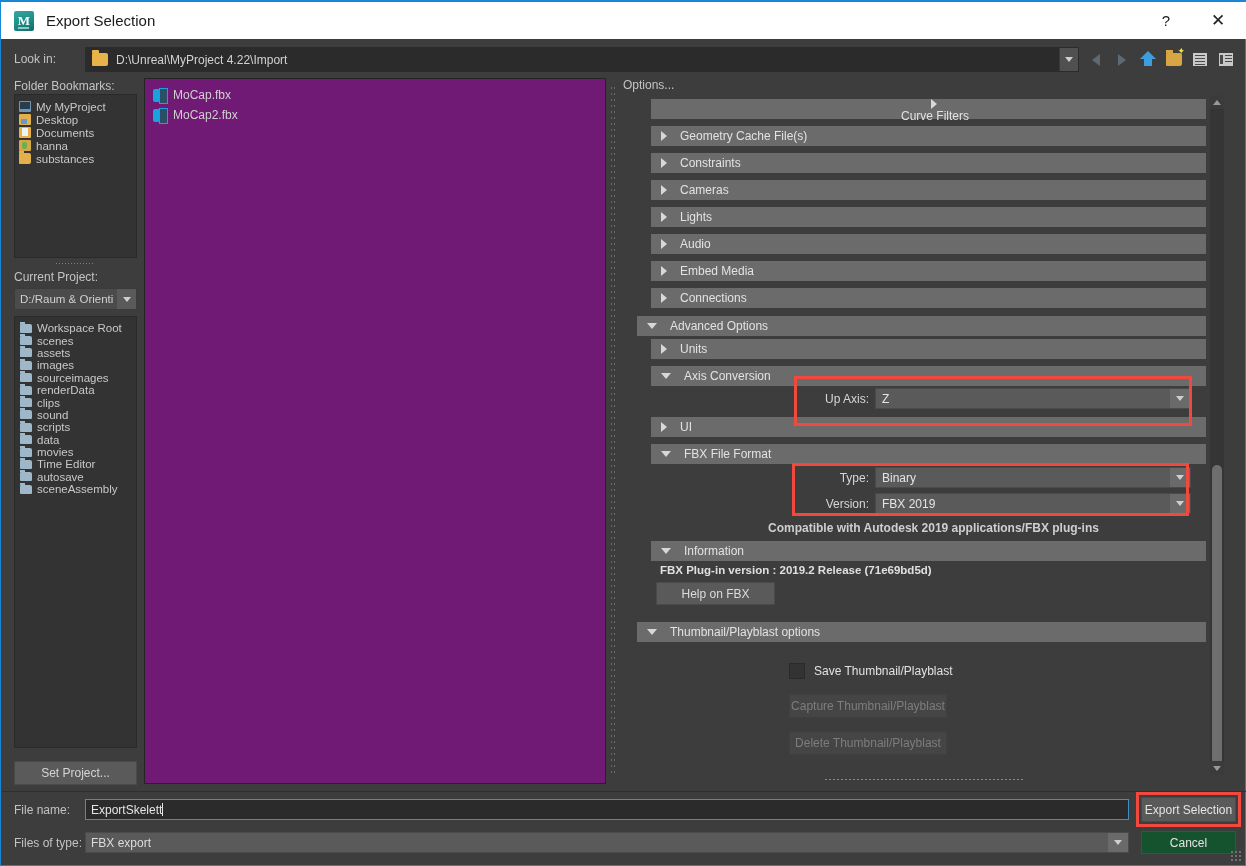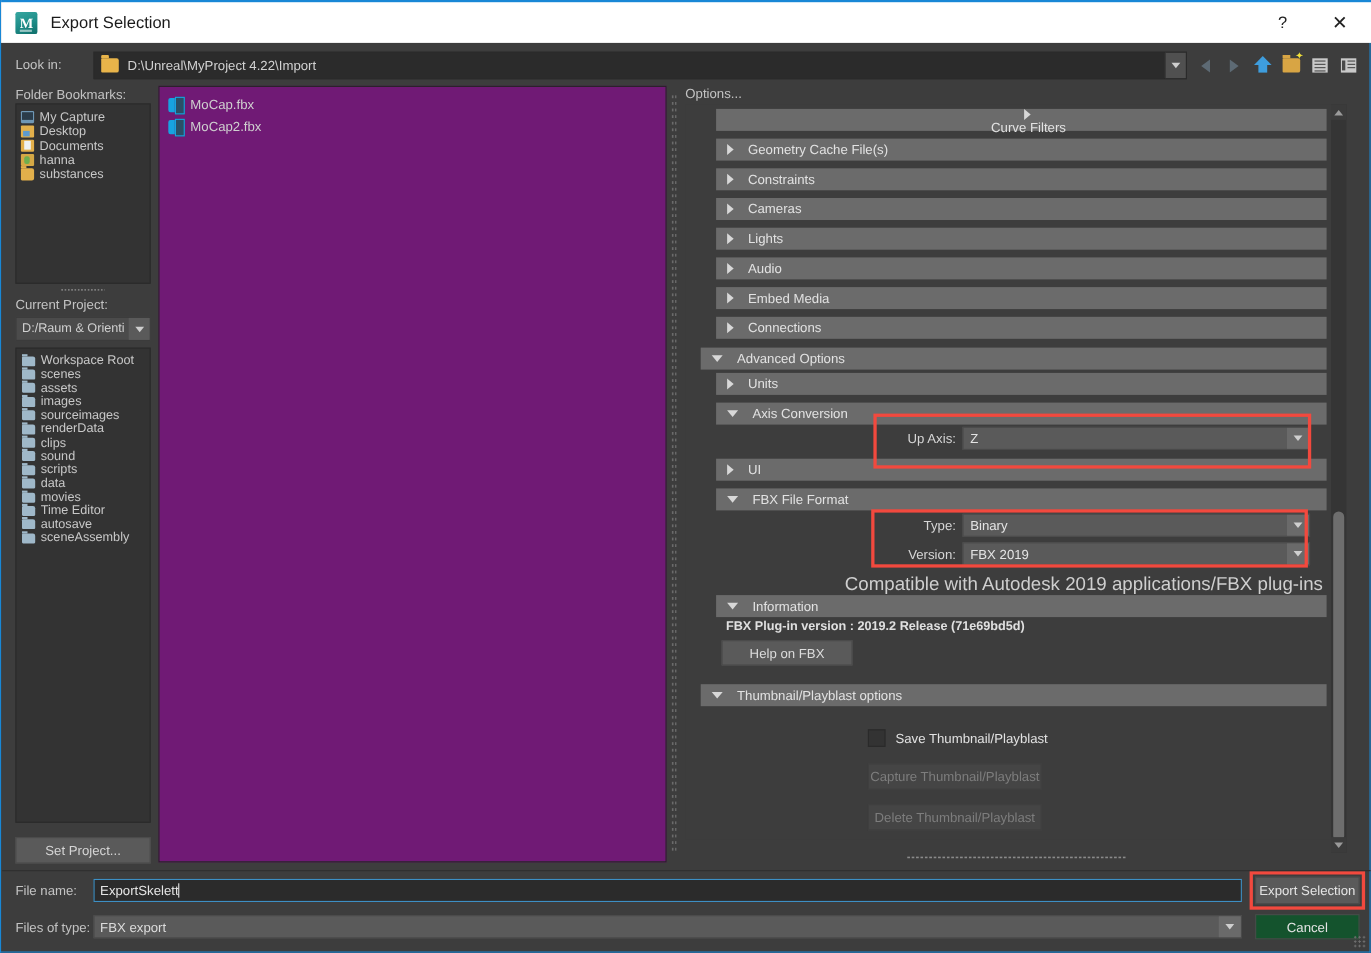--- a/index.html
+++ b/index.html
@@ -241,21 +241,21 @@
   }
   .field-combo .v { font-size:12px; color:#e4e4e4; margin-left:6px; flex:1; }
   .field-combo .ab {
     width:20px; height:19px; background:#6a6a6a; display:flex;
     align-items:center; justify-content:center; flex:none;
   }
   .redbox {
     position:absolute; border:3px solid #f2493e; pointer-events:none;
   }
   .note {
-    position:absolute; font-size:17px; color:#cfcfcf;
+    position:absolute; font-size:12px; color:#cfcfcf;font-weight:bold;
   }
   .infotext { position:absolute; font-size:11.5px; color:#e0e0e0; font-weight:bold; }
   .helpbtn {
     position:absolute; width:119px; height:23px; background:#5a5a5a;
     border:1px solid #4a4a4a; color:#dcdcdc; font-size:12px;
     display:flex; align-items:center; justify-content:center;
   }
   .chk-row { position:absolute; display:flex; align-items:center; }
   .chk-box {
     width:16px; height:16px; background:#333; border:1px solid #2a2a2a; flex:none;
@@ -379,21 +379,21 @@
       <div class="nav-ico">
         <div class="detailview-ico"></div>
         </div>
     </div>
   </div>
 
   <div class="bookmarks-label">Folder Bookmarks:</div>
   <div class="bookmarks-list">
     <div class="bk-item">
       <div class="ico-sq ico-computer"></div>
-      <div class="bk-label">My Capture</div>
+      <div class="bk-label">My MyProject</div>
     </div>
     <div class="bk-item">
       <div class="ico-sq ico-desktop"></div>
       <div class="bk-label">Desktop</div>
     </div>
     <div class="bk-item">
       <div class="ico-sq ico-documents"></div>
       <div class="bk-label">Documents</div>
     </div>
     <div class="bk-item">

